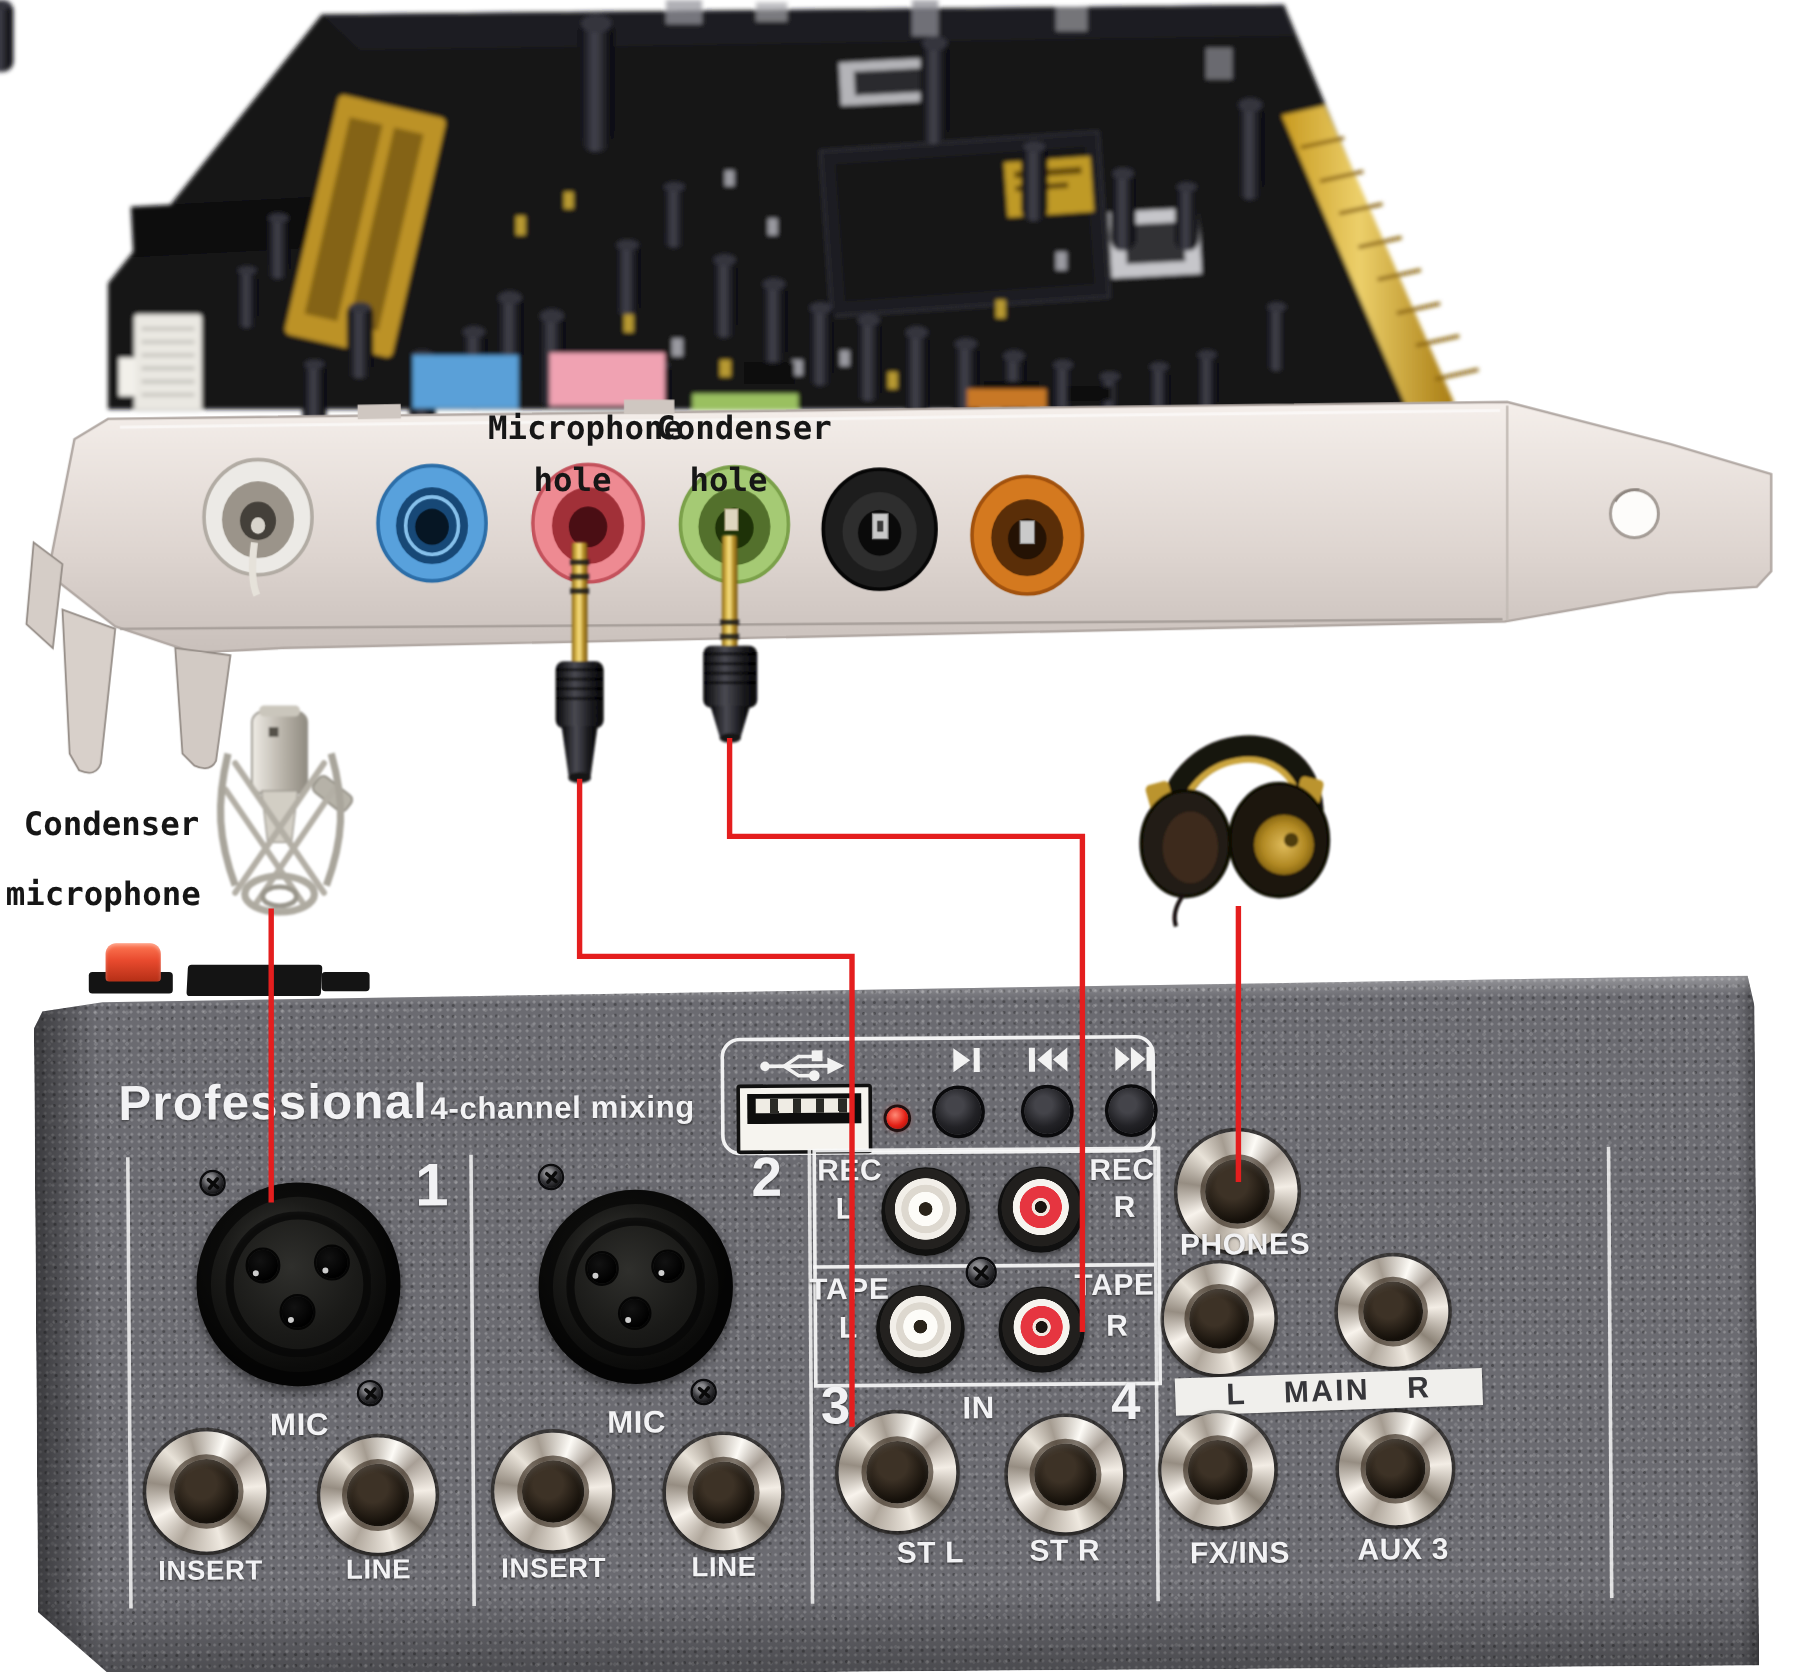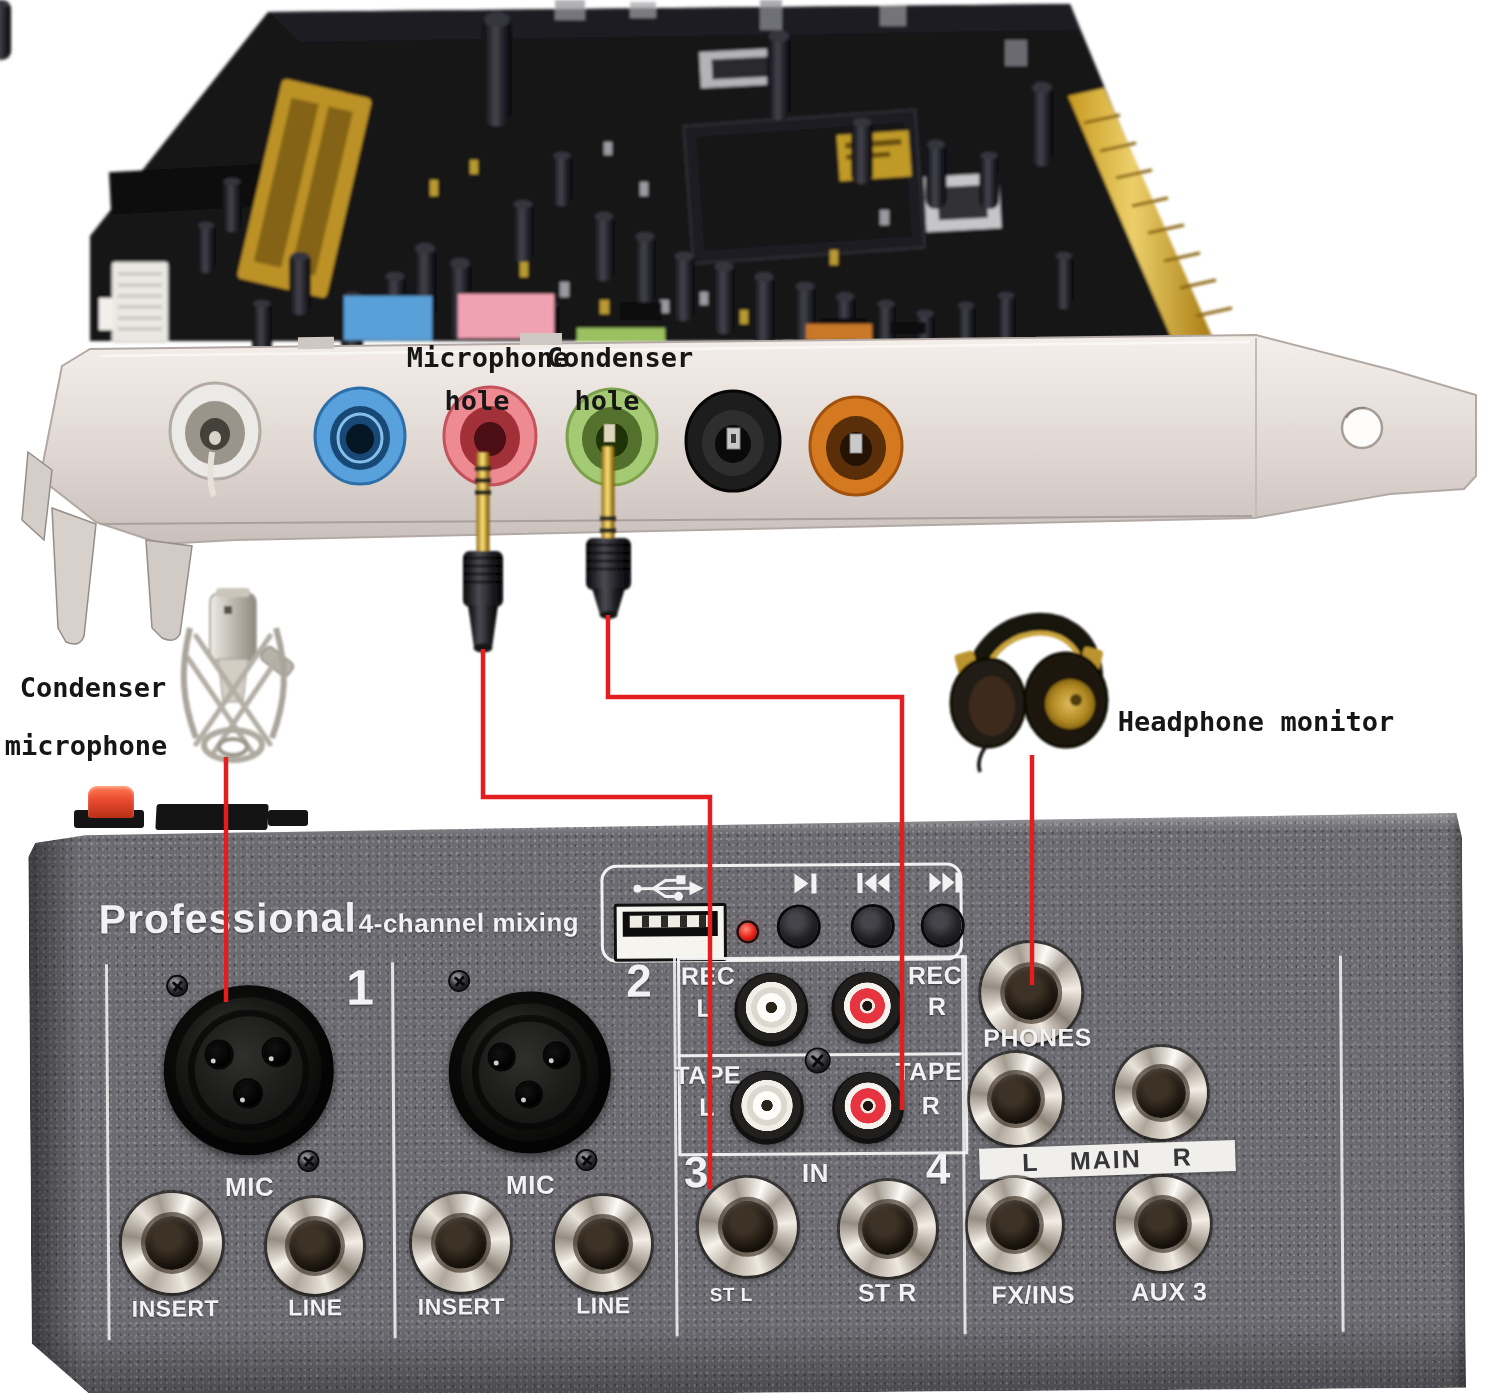--- a/index.html
+++ b/index.html
@@ -384,21 +384,20 @@
       <path d="M986,746 q-10,14 -6,26" stroke="#14100c" stroke-width="3.5" fill="none"></path>
     </g>
   </svg>
 
   <div class="caption" style="left:488px;top:342px;">Microphone</div>
   <div class="caption" style="left:477px;top:385px;">hole</div>
   <div class="caption" style="left:620px;top:342px;">Condenser</div>
   <div class="caption" style="left:607px;top:385px;">hole</div>
   <div class="caption" style="left:93px;top:672px;">Condenser</div>
   <div class="caption" style="left:86px;top:730px;">microphone</div>
-  <div class="caption" style="left:1256px;top:706px;">Headphone monitor</div>
 
   <div class="blk" style="left:74px;top:810px;width:70px;height:18px;z-index:15;"></div>
   <div class="pwr" style="left:88px;top:786px;width:46px;height:32px;z-index:16;"></div>
   <div class="blk" style="left:156px;top:804px;width:112px;height:26px;transform:skewX(-3deg);z-index:15;"></div>
   <div class="blk" style="left:268px;top:810px;width:40px;height:16px;z-index:15;"></div>
 
   <div class="mixer">
 
     <div class="mlabel" style="left:70px;top:74px;transform:none;font-size:41px;letter-spacing:1px;">Professional</div>
     <div class="mlabel" style="left:330px;top:88px;transform:none;font-size:26px;">4-channel mixing</div>
@@ -488,21 +487,21 @@
     <div class="rca white" style="left:700px;top:253px;width:74px;height:74px;"></div>
     <div class="rca red" style="left:802px;top:255px;width:72px;height:72px;"></div>
     <div class="mlabel" style="left:899px;top:255px;font-size:25px;">TAPE</div>
     <div class="mlabel" style="left:901px;top:289px;font-size:25px;">R</div>
 
     <div class="mlabel" style="left:666px;top:354px;font-size:44px;">3</div>
     <div class="mlabel" style="left:785px;top:356px;font-size:26px;">IN</div>
     <div class="mlabel" style="left:908px;top:352px;font-size:44px;">4</div>
     <div class="tjack" style="left:668px;top:360px;width:98px;height:98px;"></div>
     <div class="tjack" style="left:809px;top:364px;width:96px;height:96px;"></div>
-    <div class="mlabel" style="left:700px;top:477px;font-size:19px;text-align:center;">ST L</div>
+    <div class="mlabel" style="left:744px;top:477px;font-size:25px;text-align:center;">ST L</div>
     <div class="mlabel" style="left:856px;top:476px;font-size:25px;">ST R</div>
 
     <div class="tjack" style="left:952px;top:127px;width:100px;height:100px;"></div>
     <div class="mlabel" style="left:1008px;top:222px;font-size:25px;">PHONES</div>
     <div class="tjack" style="left:940px;top:237px;width:92px;height:92px;"></div>
     <div class="tjack" style="left:1085px;top:232px;width:92px;height:92px;"></div>
     <div class="strip" style="left:949px;top:329px;width:256px;height:31px;">L MAIN R</div>
     <div class="tjack" style="left:937px;top:362px;width:94px;height:94px;"></div>
     <div class="tjack" style="left:1085px;top:362px;width:94px;height:94px;"></div>
     <div class="mlabel" style="left:1002px;top:479px;font-size:25px;">FX/INS</div>

